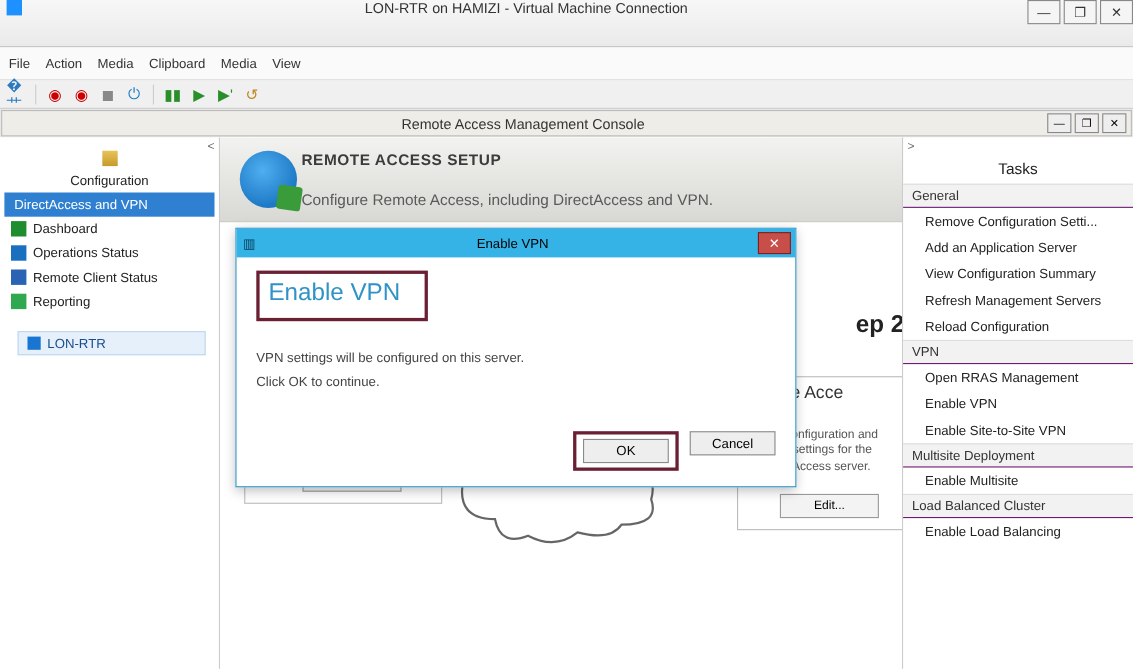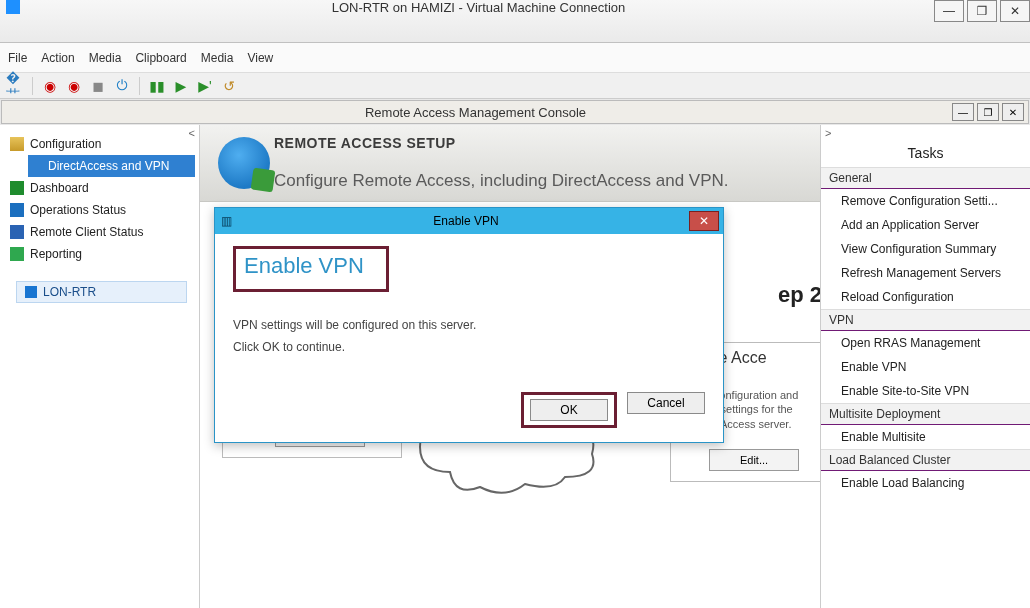--- a/index.html
+++ b/index.html
@@ -27,38 +27,38 @@
 .console-strip-title { flex:1; text-align:center; font-size:13px; color:#333; }
 .console-strip-btns { display:flex; margin-right:4px; }
 .cs-btn { width:22px; height:18px; border:1px solid #888; background:#eee; margin-left:3px; display:flex; align-items:center; justify-content:center; font-size:10px; }
 
 
 .main-area { display:flex; height:calc(100% - 25px - 22px - 26px - 26px); background:#fff; }
 .left-pane { width:200px; border-right:1px solid #ccc; background:#fff; position:relative; }
 .left-collapse { position:absolute; top:2px; right:4px; font-size:11px; color:#666; }
 .tree { padding:8px 4px; }
 .tree-item { display:flex; align-items:center; padding:4px 6px; gap:6px; color:#222; }
-.tree-root{ font-size:12px; }
+.tree-root{ font-size:12px;flex-direction:column; }
 .tree-selected { background:#2f80d1; color:#fff; }
-.tree-sub { padding-left:20px;margin-left:24px; }
+.tree-sub { padding-left:9px; }
 .tree-icon { width:14px; height:14px; display:inline-block; }
 .ico-wrench{background:linear-gradient(#e7c35a,#c79a2a);}
 .ico-dash{background:#1f8c2e;}
 .ico-ops{background:#1b6fbf;}
 .ico-remote{background:#2a63b3;}
 .ico-report{background:#2fa84f;}
 .server-node { margin-top:16px; background:#e6f0fb; border:1px solid #bcd6f0; padding:3px 8px; display:flex; align-items:center; gap:6px; margin-left:12px; margin-right:8px; color:#1a4e8a; }
 .ico-server{width:12px;height:12px;background:#1875d1;}
 
 .center-pane { flex:1; background:#fff; position:relative; overflow:hidden; }
 .banner { height:77px; background:linear-gradient(#f2f2f0,#d8d8d4); display:flex; align-items:center; padding:0 18px; gap:4px; border-bottom:1px solid #c8c8c4; }
 .banner-icon { width:52px; height:52px; border-radius:50%; background:radial-gradient(circle at 40% 35%, #4faef0 0%, #1e7ac6 70%); position:relative; }
 .banner-icon::after{content:""; position:absolute; right:-4px; bottom:-2px; width:22px; height:22px; background:#3a9b3a; border-radius:3px; transform:rotate(8deg);}
 .banner-text h3{ font-size:14px; font-weight:bold; color:#3b3b3b; letter-spacing:0.5px; }
-.banner-text p{ font-size:17px; color:#5a5a5a; margin-top:20px; }
+.banner-text p{ font-size:14px; color:#5a5a5a; margin-top:20px; }
 
 .diagram { position:absolute; left:0; right:0; top:77px; bottom:0; }
 .cloud { position:absolute; left:200px; top:180px; width:200px; height:120px; }
 .cloud-shape{ position:absolute; inset:0; }
 .cloud-label{ position:absolute; left:0; right:0; top:46px; text-align:center; font-weight:bold; font-size:12px; }
 .step-badge { position:absolute; right:-2px; top:80px; font-size:22px; font-weight:bold; color:#222; }
 .card { position:absolute; width:180px; border:1px solid #bbb; background:#fff; padding:6px 8px 10px; }
 .card-left{ left:22px; top:150px; }
 .card-right{ right:-20px; top:140px; width:170px;}
 .card h4{ font-size:13px; color:#444;}

